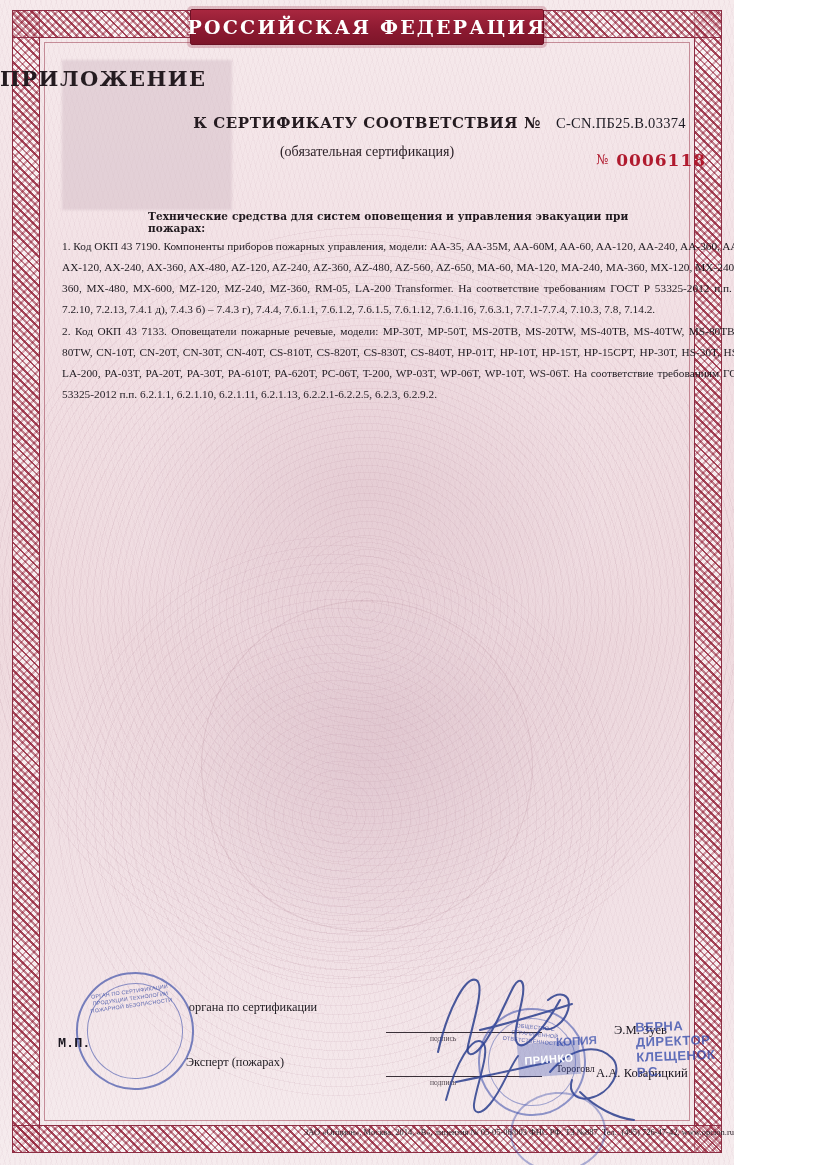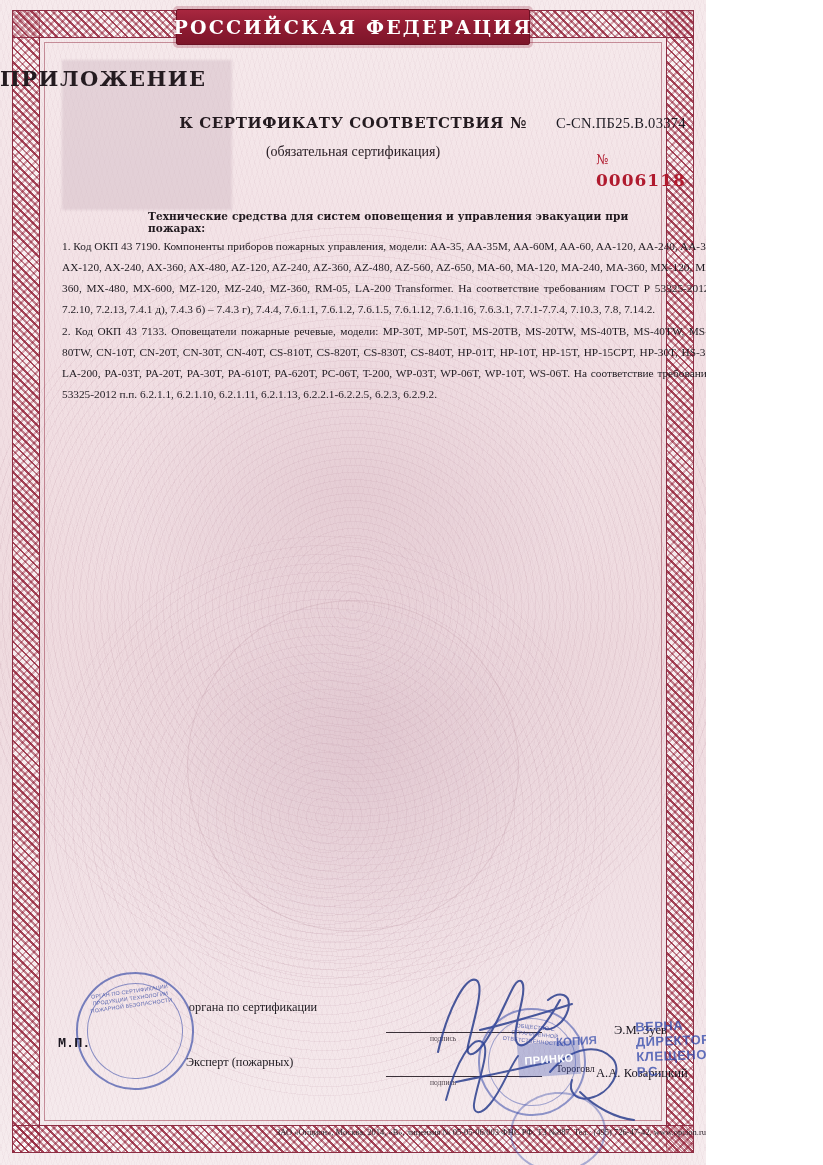--- a/index.html
+++ b/index.html
@@ -9,20 +9,21 @@
   }
   body {
     font-family: "Liberation Serif", serif;
   }
   .page {
     position: relative;
     width: 706px;
     height: 1165px;
     overflow: hidden;
     background: #f3e3e6;
+    padding-left: 28px;
   }
 
   
   .bg-base {
     position: absolute;
     inset: 0;
     background:
       radial-gradient(ellipse 420px 300px at 50% 42%, rgba(226,200,208,0.75) 0%, rgba(238,220,226,0.25) 55%, rgba(243,227,231,0) 75%),
       radial-gradient(ellipse 520px 460px at 52% 62%, rgba(222,196,206,0.55) 0%, rgba(240,224,230,0.15) 60%, rgba(243,227,231,0) 80%),
       linear-gradient(180deg, #f6eaec 0%, #f2e0e4 28%, #efdade 55%, #f2e2e6 78%, #f6ecee 100%);
@@ -443,21 +444,21 @@
 
   <div class="body-block">
     <p>1. Код ОКП 43 7190. Компоненты приборов пожарных управления, модели: AA-35, AA-35M, AA-60M, AA-60, AA-120, AA-240, AA-360, AA-480, AX-120, AX-240, AX-360, AX-480, AZ-120, AZ-240, AZ-360, AZ-480, AZ-560, AZ-650, MA-60, MA-120, MA-240, MA-360, MX-120, MX-240, MX-360, MX-480, MX-600, MZ-120, MZ-240, MZ-360, RM-05, LA-200 Transformer. На соответствие требованиям ГОСТ Р 53325-2012 п.п. 7.2.6, 7.2.10, 7.2.13, 7.4.1 д), 7.4.3 б) – 7.4.3 г), 7.4.4, 7.6.1.1, 7.6.1.2, 7.6.1.5, 7.6.1.12, 7.6.1.16, 7.6.3.1, 7.7.1-7.7.4, 7.10.3, 7.8, 7.14.2.</p>
     <p>2. Код ОКП 43 7133. Оповещатели пожарные речевые, модели:   MP-30T, MP-50T, MS-20TB, MS-20TW, MS-40TB, MS-40TW, MS-80TB, MS-80TW, CN-10T, CN-20T, CN-30T, CN-40T, CS-810T, CS-820T, CS-830T, CS-840T, HP-01T, HP-10T, HP-15T, HP-15CPT, HP-30T, HS-30T, HS-50T, LA-200, PA-03T, PA-20T, PA-30T, PA-610T, PA-620T, PC-06T, T-200, WP-03T, WP-06T, WP-10T, WS-06T. На соответствие требованиям ГОСТ Р 53325-2012 п.п. 6.2.1.1, 6.2.1.10, 6.2.1.11, 6.2.1.13, 6.2.2.1-6.2.2.5, 6.2.3, 6.2.9.2.</p>
   </div>
 
   <div class="sign-left">
     <div>органа по сертификации</div>
   </div>
   <div class="mp">М.П.</div>
-  <div class="sign-expert">Эксперт (пожарных)</div>
+  <div class="sign-expert">Эксперт (пожарах)</div>
 
   <div class="sig-line sig-line-1"></div>
   <div class="sig-line sig-line-2"></div>
   <div class="sig-caption sig-cap-1">подпись</div>
   <div class="sig-caption sig-cap-2">подпись</div>
 
   <div class="signer-name signer-1">Э.М. Зуев</div>
   <div class="signer-prefix">Тороговл</div>
   <div class="signer-name signer-2">А.А. Козарицкий</div>
 

